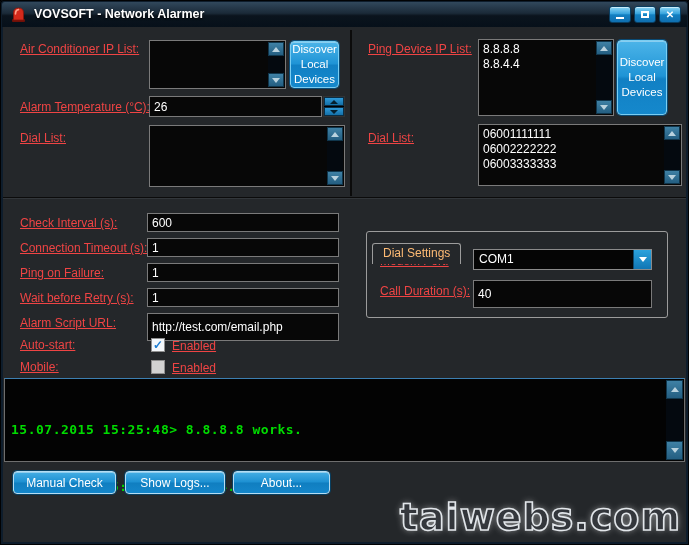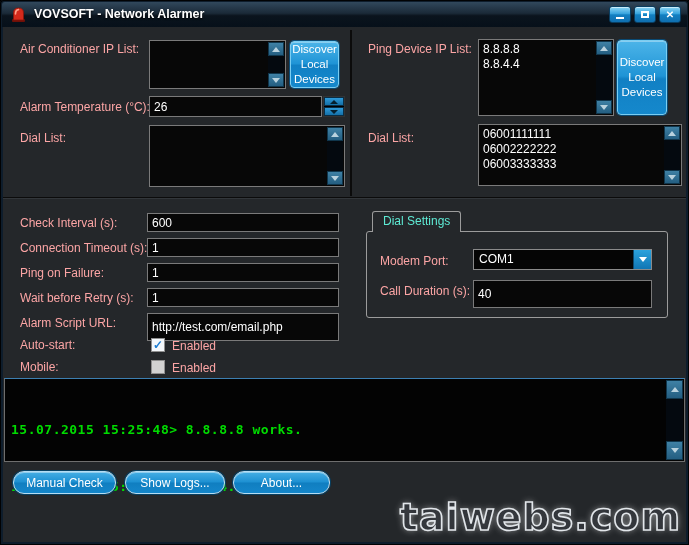--- a/index.html
+++ b/index.html
@@ -26,21 +26,21 @@
     width: 22px; height: 17px; border-radius: 3px;
     background: linear-gradient(#8ed7f5 0%, #37a4de 45%, #1280c2 52%, #0f6fb0 100%);
     border: 1px solid #0a3e61; box-shadow: inset 0 1px 0 rgba(255,255,255,.55);
     color: #fff; font-size: 10px; font-weight: bold;
     display: flex; align-items: center; justify-content: center; cursor: pointer;
   }
   .glyph-min { width: 8px; height: 2px; background: #fff; margin-top: 7px; }
   .glyph-max { width: 8px; height: 7px; border: 2px solid #fff; }
   .glyph-close { font-size: 10px; line-height: 10px; }
   
-  .lbl { position: absolute; color: #fca5a5; font-size: 12px; white-space: nowrap; }
+  .lbl { position: absolute; color: #ef4444; font-size: 12px; white-space: nowrap; text-decoration: underline; }
   .field {
     position: absolute; background: #070707; border: 1px solid #7a7a7a;
     color: #fff; font-size: 12px; font-family: "Liberation Sans", sans-serif;
     padding: 0 4px; outline: none;
   }
   .listbox { position: absolute; background: #070707; border: 1px solid #7a7a7a; }
   .listbox .content { position: absolute; left: 4px; top: 2px; right: 20px; bottom: 2px;
     color: #fff; font-size: 12px; line-height: 15px; overflow: hidden; }
   .vscroll { position: absolute; top: 1px; bottom: 1px; right: 1px; width: 16px;
     background: #04090f; display: flex; flex-direction: column; justify-content: space-between; }
@@ -67,38 +67,38 @@
   .cb { position: absolute; width: 14px; height: 14px; border: 1px solid #8f8f8f;
     display: flex; align-items: center; justify-content: center; cursor: pointer; }
   .cb .mark { color: #1d7dd2; font-size: 12px; font-weight: bold; line-height: 12px; visibility: hidden; }
   .cb.checked { background: linear-gradient(#ffffff, #dcе7ef); background-color: #f4f8fb; }
   .cb.checked .mark { visibility: visible; }
   .cb.unchecked { background: #d2d2d2; }
   
   .groupbox { position: absolute; border: 1px solid #9c9c9c; border-radius: 3px; }
   .grouptab { position: absolute; height: 21px; line-height: 19px; padding: 0 10px;
     background: #24272a; border: 1px solid #9c9c9c; border-bottom: none;
-    border-radius: 3px 3px 0 0; color: #5eead4; font-size: 12px; z-index: 2; }
+    border-radius: 3px 3px 0 0; color: #fdba74; font-size: 12px; z-index: 2; margin-top: 32px; }
   .combo { position: absolute; background: #050505; border: 1px solid #8a8a8a; }
   .combo .combo-text { position: absolute; left: 5px; top: 0; right: 20px; color: #fff; font-size: 12px; line-height: 19px; }
   .combo .combo-btn { position: absolute; right: 0; top: 0; bottom: 0; width: 18px;
     background: linear-gradient(#2ba2dd, #1176b4); border-left: 1px solid #0d4a70;
     display: flex; align-items: center; justify-content: center; cursor: pointer; }
   .combo .tri { width: 0; height: 0; border-left: 4px solid transparent; border-right: 4px solid transparent; border-top: 5px solid #fff; }
   
   .log {
     position: absolute; background: #030303;
     border: 1px solid #6e6e6e; border-top: 1px solid #3c7fb1;
   }
   .log .log-lines { position: absolute; left: 6px; top: 3px; right: 22px;
     color: #00dc00; font-family: "DejaVu Sans Mono", monospace; font-weight: bold;
     font-size: 13px; line-height: 19px; letter-spacing: 0.5px; white-space: pre; }
   
   .footer-btn {
-    position: absolute; height: 23px; border-radius: 11px; cursor: pointer;
+    position: absolute; height: 23px; border-radius: 4px; cursor: pointer;
     background: linear-gradient(#45aee4 0%, #1d90d2 48%, #107ec0 52%, #1486ca 100%);
     background: linear-gradient(#45aee4 0%, #1d90d2 48%, #107ec0 52%, #1486ca 100%);
     border: 1px solid #b5dcf2; box-shadow: 0 0 0 1px #083f60, inset 0 1px 0 rgba(255,255,255,.4);
     color: #fff; font-size: 12px; display: flex; align-items: center; justify-content: center;
   }
   .watermark {
     position: absolute; right: 8px; bottom: 6px;
     font-family: "DejaVu Sans", sans-serif; font-size: 38px; font-weight: bold;
     letter-spacing: 1px; color: rgba(45,49,54,0.9);
     -webkit-text-stroke: 1.6px #e2e6ea;

